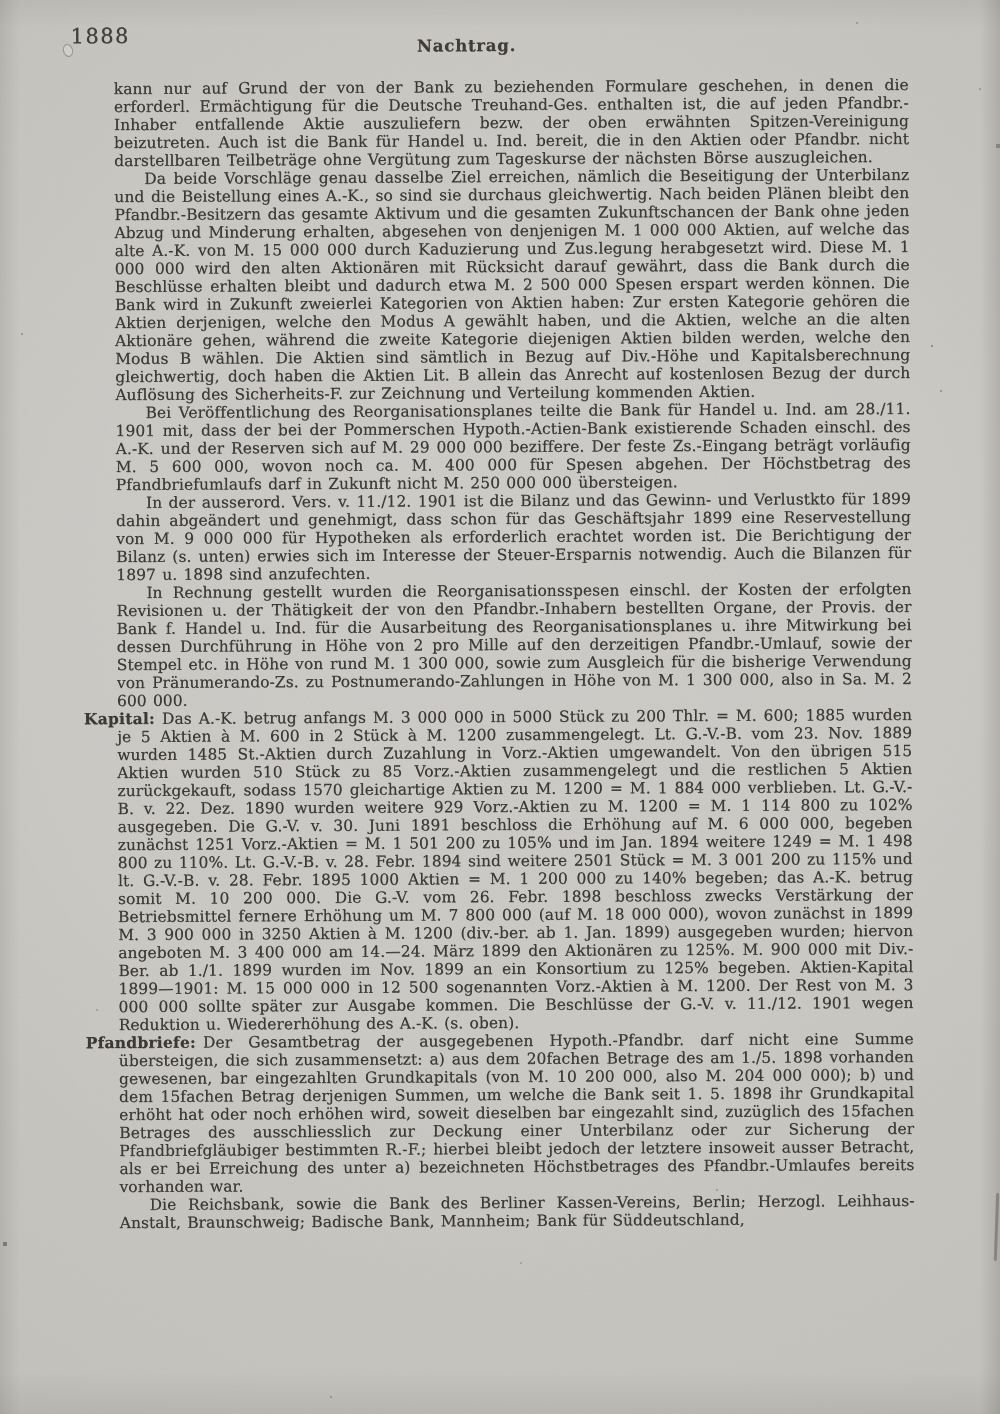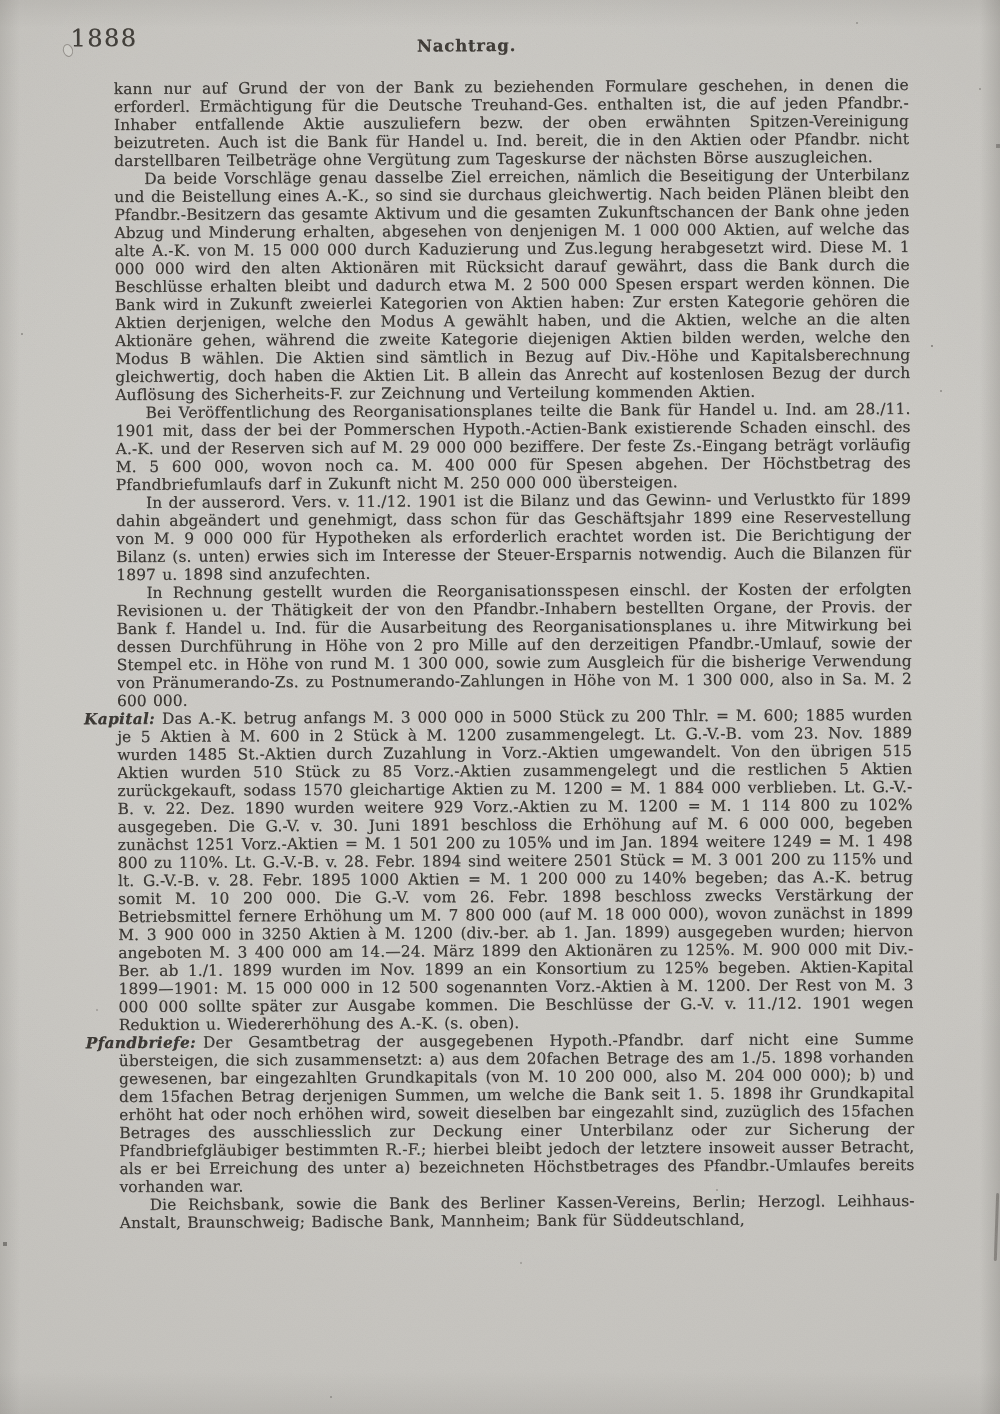--- a/index.html
+++ b/index.html
@@ -26,21 +26,21 @@
     position: absolute;
     inset: 0;
     transform: rotate(-0.3deg);
     transform-origin: 50% 50%;
     text-shadow: 0.2px 0.3px 0.5px rgba(46,42,38,0.65);
   }
   .page-number {
     position: absolute;
     left: 74px;
     top: 22px;
-    font-size: 24px;
+    font-size: 21px;
     letter-spacing: 1.5px;
     color: #35322d;
     text-align: center;
   }
   .page-title {
     position: absolute;
     left: 0;
     right: 60px;
     top: 36px;
     text-align: center;
@@ -64,21 +64,20 @@
     margin: 0;
     padding: 0;
   }
   .para.flush  { text-indent: 0; }
   .para.indent { text-indent: 30px; }
   .para.hanging { text-indent: -33px; }
   .entry-label {
     font-weight: 700;
     margin-right: 7px;
     letter-spacing: 0.3px;
-    font-style: italic;
   }
   .grain {
     position: absolute;
     inset: 0;
     pointer-events: none;
     opacity: 0.8;
   }
   .specks {
     position: absolute;
     left: 0; top: 0;

